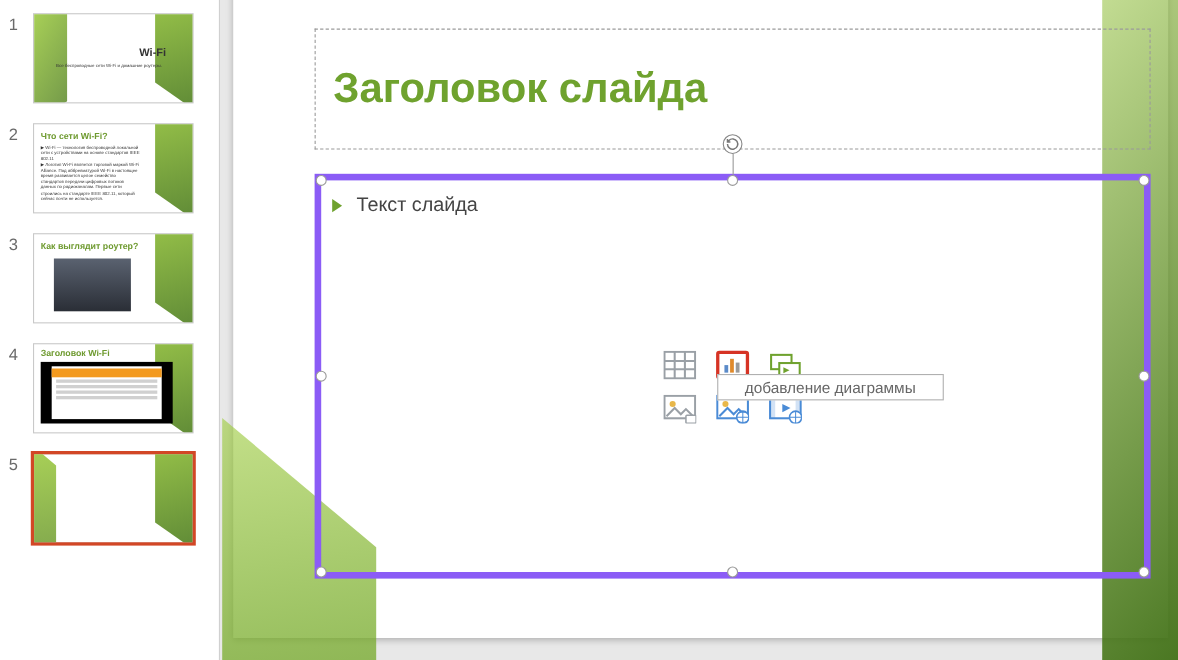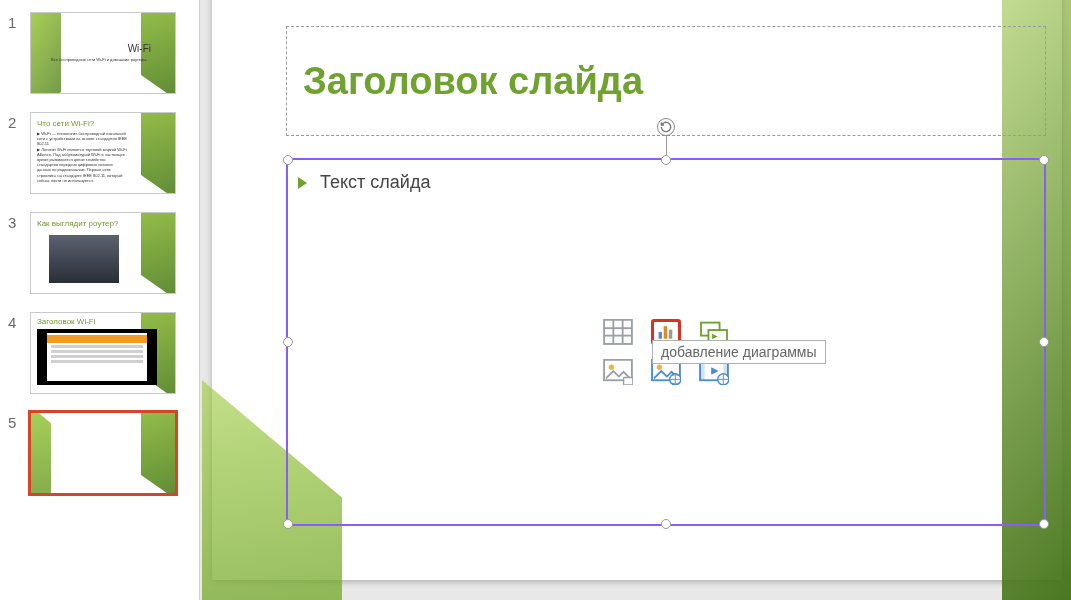--- a/index.html
+++ b/index.html
@@ -58,21 +58,21 @@
     width: 40px; height: 100px;
     background: linear-gradient(135deg, #9ccb3a 0%, #4a7a1f 100%);
     transform: skewY(35deg);
     transform-origin: bottom right;
     opacity: 0.9;
   }
   .thumb-title {
     position: absolute;
     font-size: 8px;
     color: #6e9a2f;
-    font-weight: normal;
+    font-weight: bold;
   }
   .thumb-body {
     position: absolute;
     font-size: 4px;
     color: #333;
     line-height: 1.3;
   }
   .thumb-img-block {
     position: absolute;
     background: #222;
@@ -121,21 +121,21 @@
   .title-ph-text {
     font-size: 38px;
     color: #6fa22e;
     font-weight: 700;
   }
 
   .content-ph {
     position: absolute;
     left: 74px; top: 218px;
     width: 760px; height: 368px;
-    border: 2px solid #8b5cf6;
+    border: 6px solid #8b5cf6;
   }
   .sel-handle {
     position: absolute;
     width: 10px; height: 10px;
     border: 1px solid #9a9a9a;
     background: #fff;
     border-radius: 50%;
   }
   .h-tl { left: -5px; top: -5px; }
   .h-tm { left: calc(50% - 5px); top: -5px; }
@@ -199,21 +199,21 @@
     border: 3px solid #d63324;
     border-radius: 3px;
     padding: 2px;
   }
 
   .tooltip {
     position: absolute;
     left: 440px; top: 400px;
     background: #fff;
     border: 1px solid #b0b0b0;
-    padding: 3px 8px;
+    padding: 3px 24px;
     font-size: 14px;
     color: #666;
     white-space: nowrap;
     text-align: center;
   }
 </style>
 </head>
 <body>
 
 <div class="thumb-panel">

